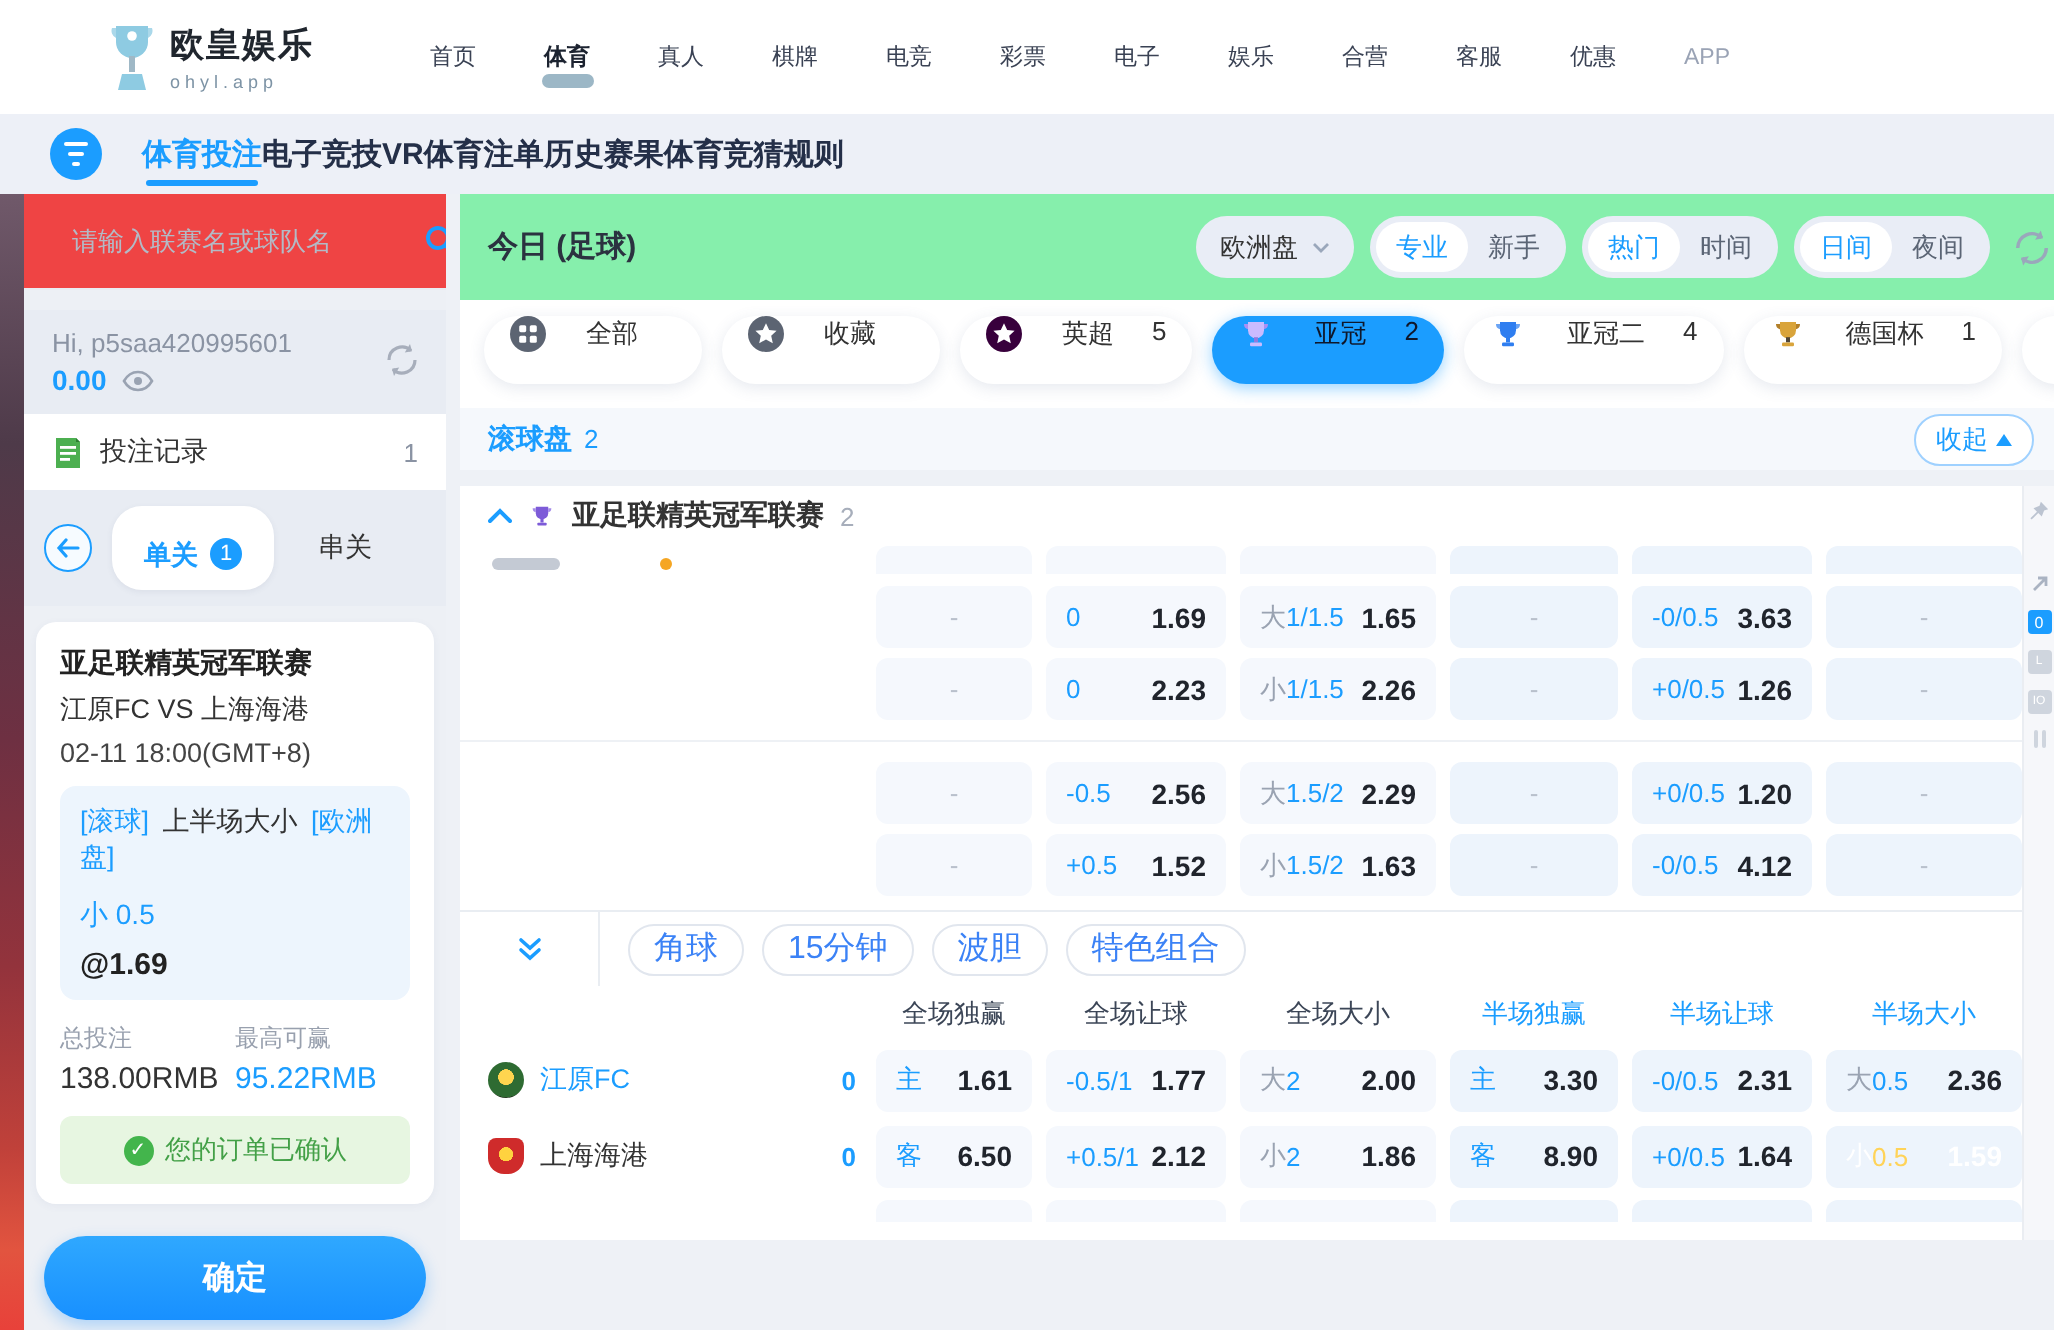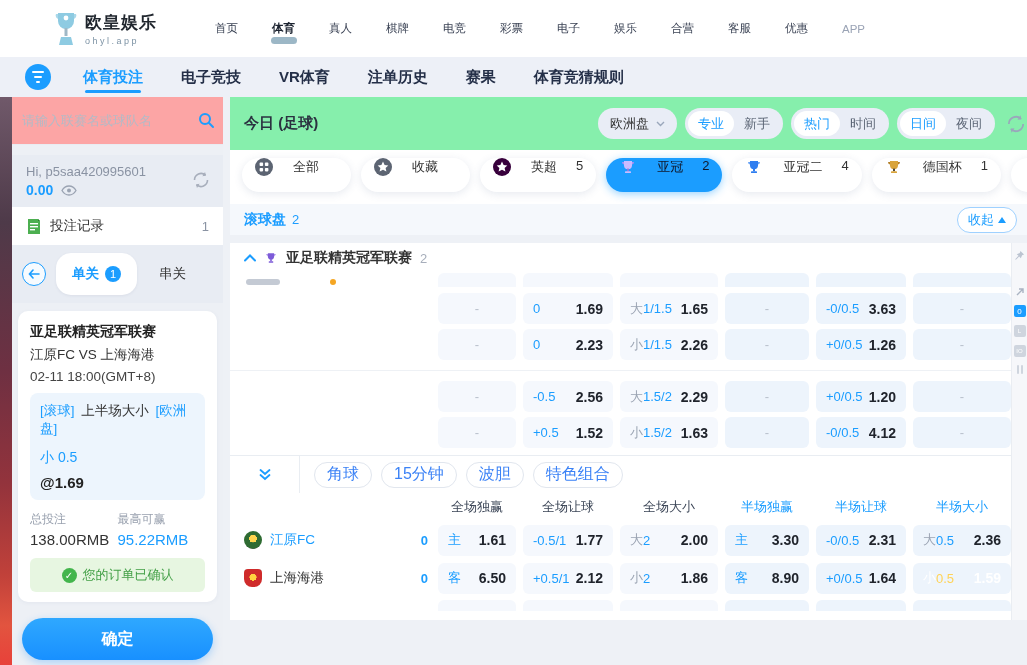--- a/index.html
+++ b/index.html
@@ -16,45 +16,45 @@
   .main-nav .nav-it{font-size:11.5px;color:#3a4254;cursor:pointer;position:relative;padding:10px 0}
   .main-nav .nav-it.active{font-weight:bold;color:#1c2330}
   .main-nav .nav-it.active::after{content:"";position:absolute;left:50%;transform:translateX(-50%);bottom:2px;width:26px;height:7px;border-radius:4px;background:#9cb7c6}
   .main-nav .nav-it.dim{color:#9aa3b5}
 
   
   .subnav{position:absolute;top:57px;left:0;right:0;height:40px;background:#edf0f7;display:flex;align-items:center;z-index:5}
   .filter-btn{width:26px;height:26px;border-radius:50%;background:#1b9dff;margin-left:25px;display:flex;align-items:center;justify-content:center;flex-direction:column;gap:2.5px;cursor:pointer}
   .filter-btn i{display:block;height:2.5px;border-radius:2px;background:#fff}
   .filter-btn i:nth-child(1){width:12px}.filter-btn i:nth-child(2){width:8px}.filter-btn i:nth-child(3){width:4px}
-  .sub-tabs{display:flex;margin-left:32px;gap:38px;align-items:flex-start;height:100%}
+  .sub-tabs{display:flex;margin-left:20px;align-items:flex-start;height:100%}
   .sub-tabs .st{font-size:15px;font-weight:bold;color:#242f48;cursor:pointer;position:relative;height:100%;display:flex;align-items:center}
   .sub-tabs .st.active{color:#1b9dff}
   .sub-tabs .st.active::after{content:"";position:absolute;left:2px;right:2px;bottom:4px;height:3px;border-radius:2px;background:#1b9dff}
 
   
   .left-strip{position:absolute;top:97px;left:0;width:12px;bottom:0;background:linear-gradient(180deg,#70596a 0%,#4e3a49 22%,#6e3042 48%,#93333c 68%,#c0413a 84%,#e2543f 93%,#e8413a 100%)}
 
   
   .sidebar{position:absolute;top:97px;left:12px;width:211px;bottom:0;background:#edf0f5;overflow:hidden}
-  .search-row{height:48px;background:#fca5a5;display:flex;align-items:center;padding:0 10px;border-bottom:1px solid #e9ecf2}
+  .search-row{height:48px;background:#ef4444;display:flex;align-items:center;padding:0 24px;border-bottom:1px solid #e9ecf2}
   .search-row input{border:0;outline:0;flex:1;font-size:13px;color:#333;background:transparent;font-family:inherit}
   .search-row input::placeholder{color:#b3bac6}
   .user-card{margin-top:10px;background:#e8ecf3;padding:9px 14px;position:relative}
   .greet{font-size:13px;color:#8a93a3}
   .bal-line{display:flex;align-items:center;gap:8px;margin-top:3px}
   .bal{font-size:14px;font-weight:bold;color:#1b9dff}
   .refresh-ic{position:absolute;right:12px;top:15px;cursor:pointer}
   .record-row{background:#fff;padding:10px 14px;display:flex;align-items:center;gap:8px;cursor:pointer}
   .record-row .lbl{font-size:13.5px;color:#333}
   .record-row .cnt{margin-left:auto;font-size:13px;color:#8a93a3}
   .sliptab-row{background:#e8ecf3;padding:8px 10px;display:flex;align-items:center}
   .back-btn{width:24px;height:24px;border-radius:50%;border:1.5px solid #1b9dff;display:flex;align-items:center;justify-content:center;cursor:pointer;background:#f6fbff}
   .seg-wrap{flex:1;display:flex;align-items:center;margin-left:10px}
-  .seg-active{background:#fff;border-radius:15px;height:42px;padding:0 16px;display:flex;align-items:center;gap:6px;cursor:pointer;box-shadow:0 1px 3px rgba(60,80,120,.08)}
+  .seg-active{background:#fff;border-radius:15px;height:42px;padding:16px 16px;display:flex;align-items:flex-start;gap:6px;cursor:pointer;box-shadow:0 1px 3px rgba(60,80,120,.08)}
   .seg-active .sl{font-size:13.5px;color:#1b9dff;font-weight:bold}
   .seg-badge{width:16px;height:16px;border-radius:50%;background:#1b9dff;color:#fff;font-size:11px;display:flex;align-items:center;justify-content:center}
   .seg-inactive{margin-left:22px;font-size:13.5px;color:#333;cursor:pointer}
   .slip-card{margin:8px 6px 0;background:#fff;border-radius:10px;padding:12px 12px 10px;box-shadow:0 1px 4px rgba(70,90,130,.06)}
   .slip-league{font-size:14px;font-weight:bold;color:#222}
   .slip-match{font-size:13.5px;color:#333;margin-top:5px}
   .slip-time{font-size:13.5px;color:#444;margin-top:5px}
   .slip-box{margin-top:9px;background:#edf5fd;border-radius:8px;padding:9px 10px}
   .slip-box .l1{font-size:13.5px}
   .slip-box .tag{color:#1b9dff}

